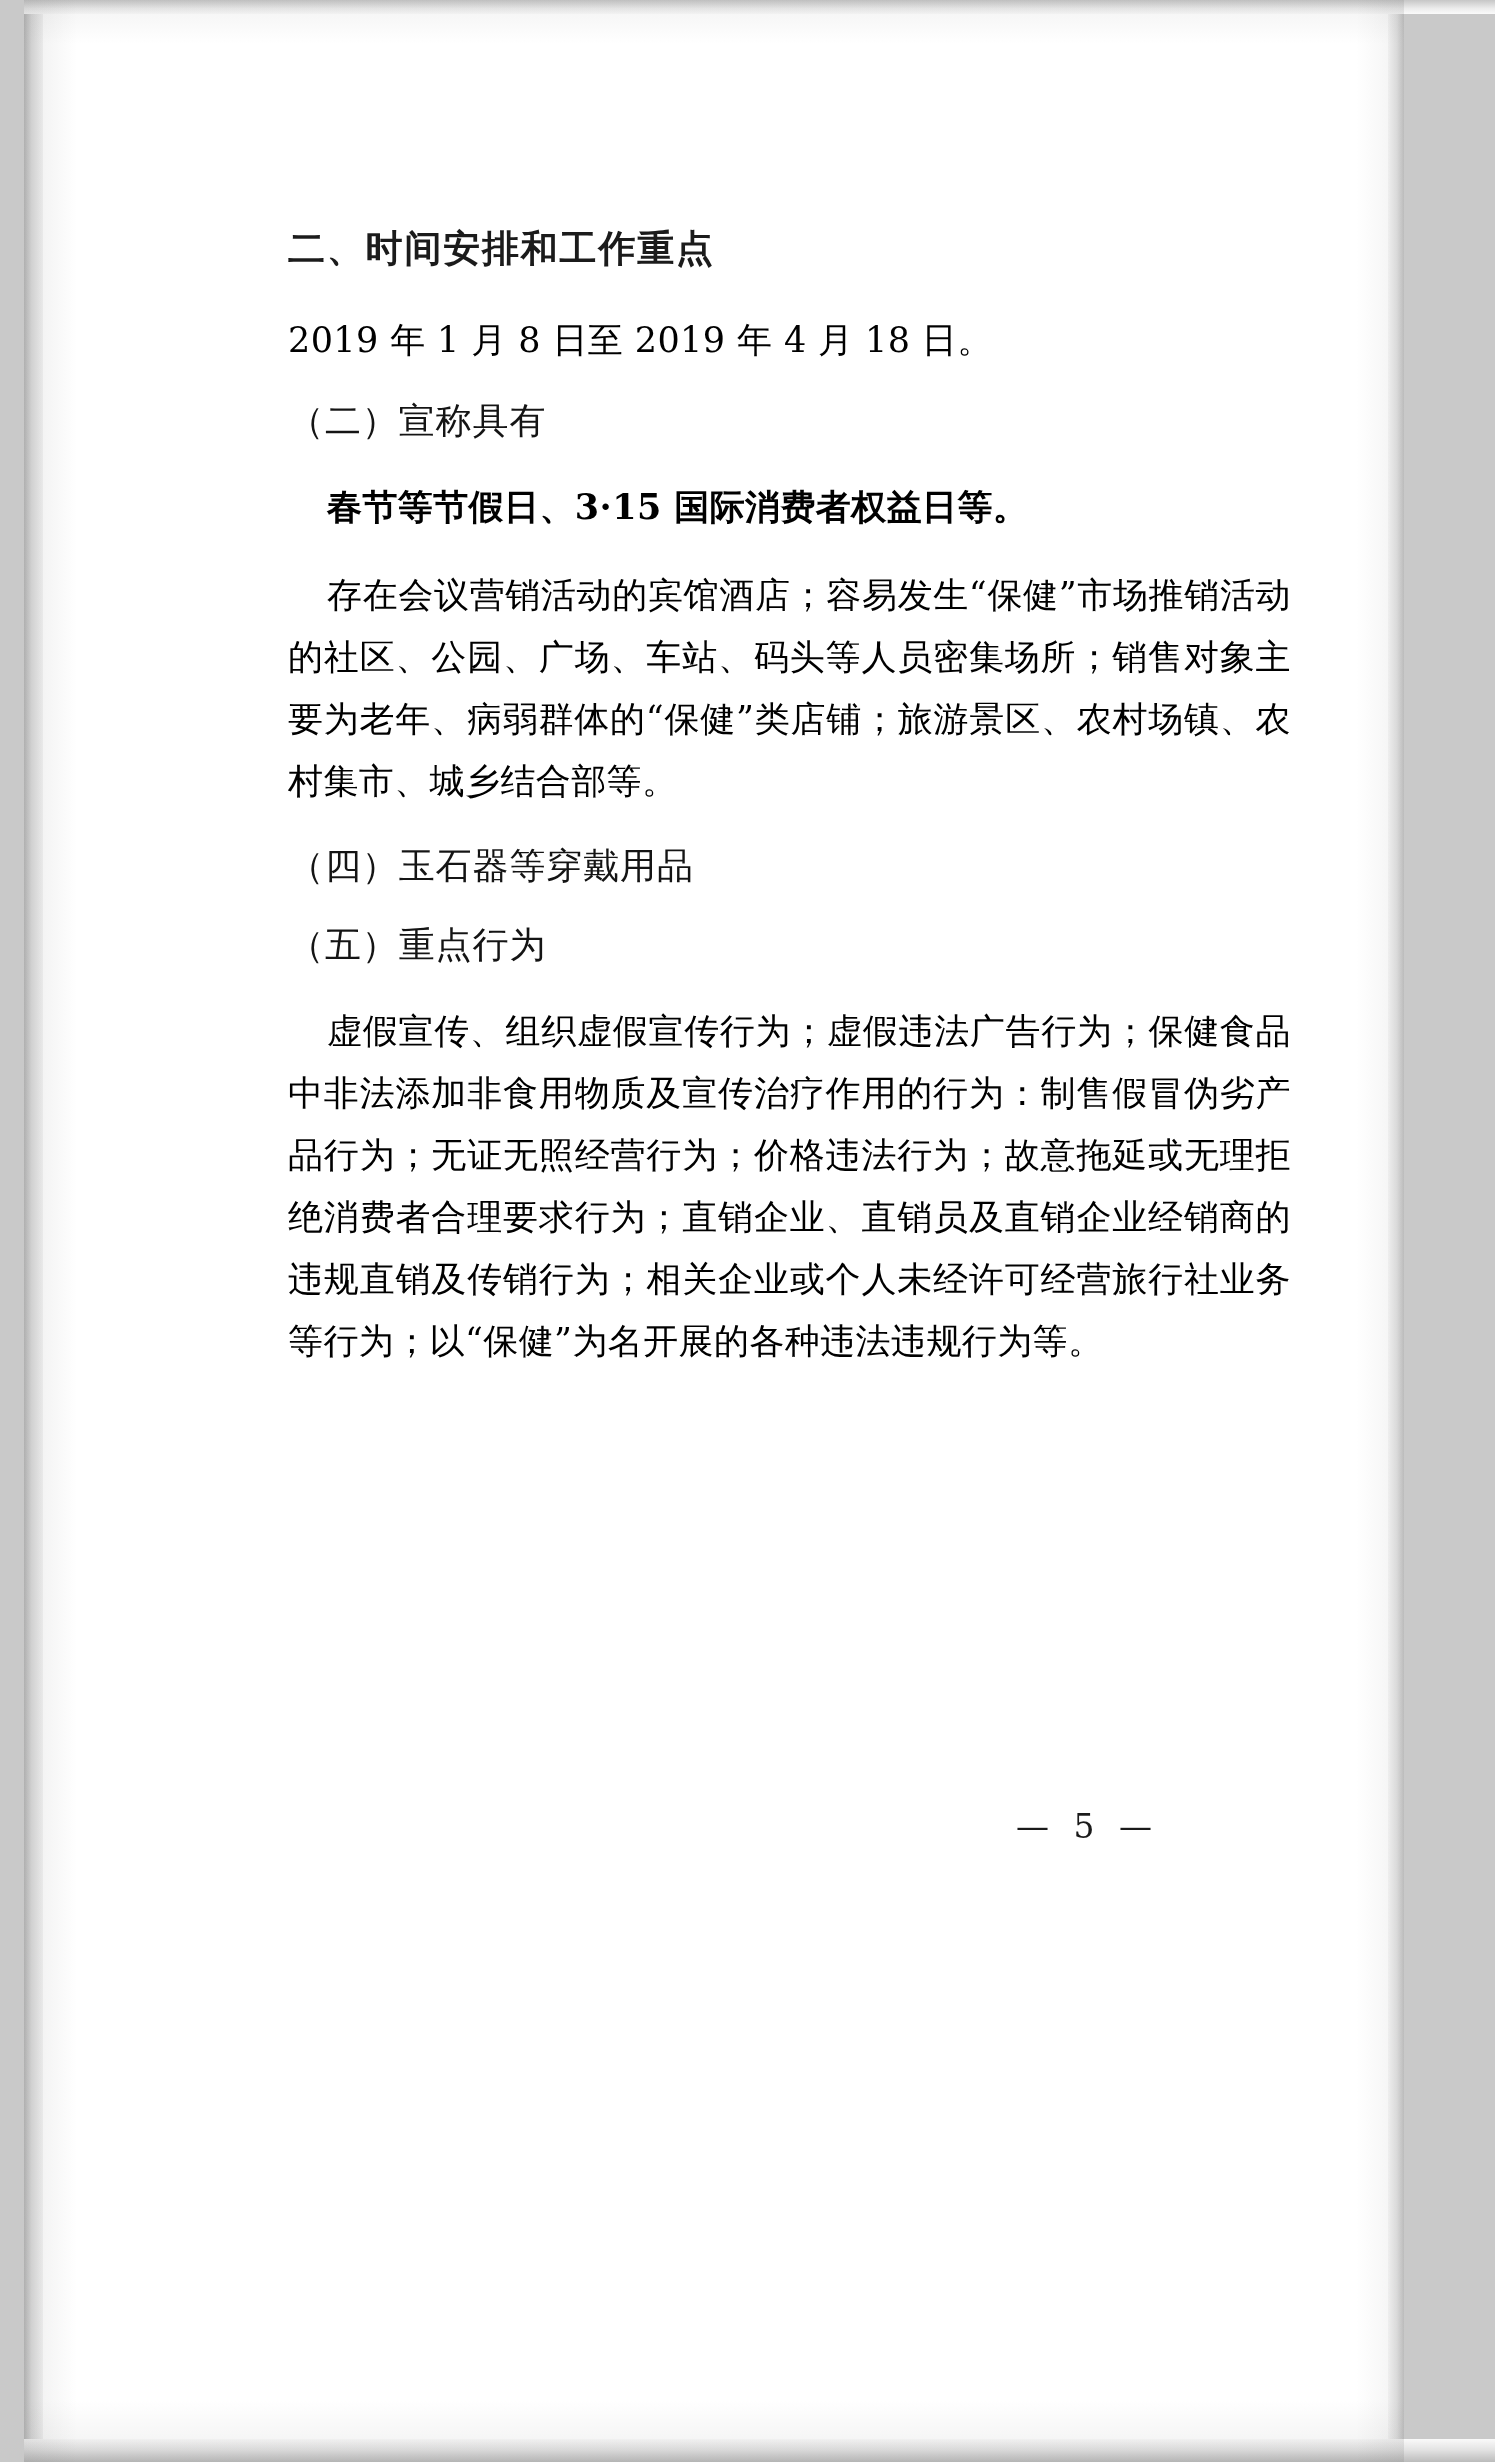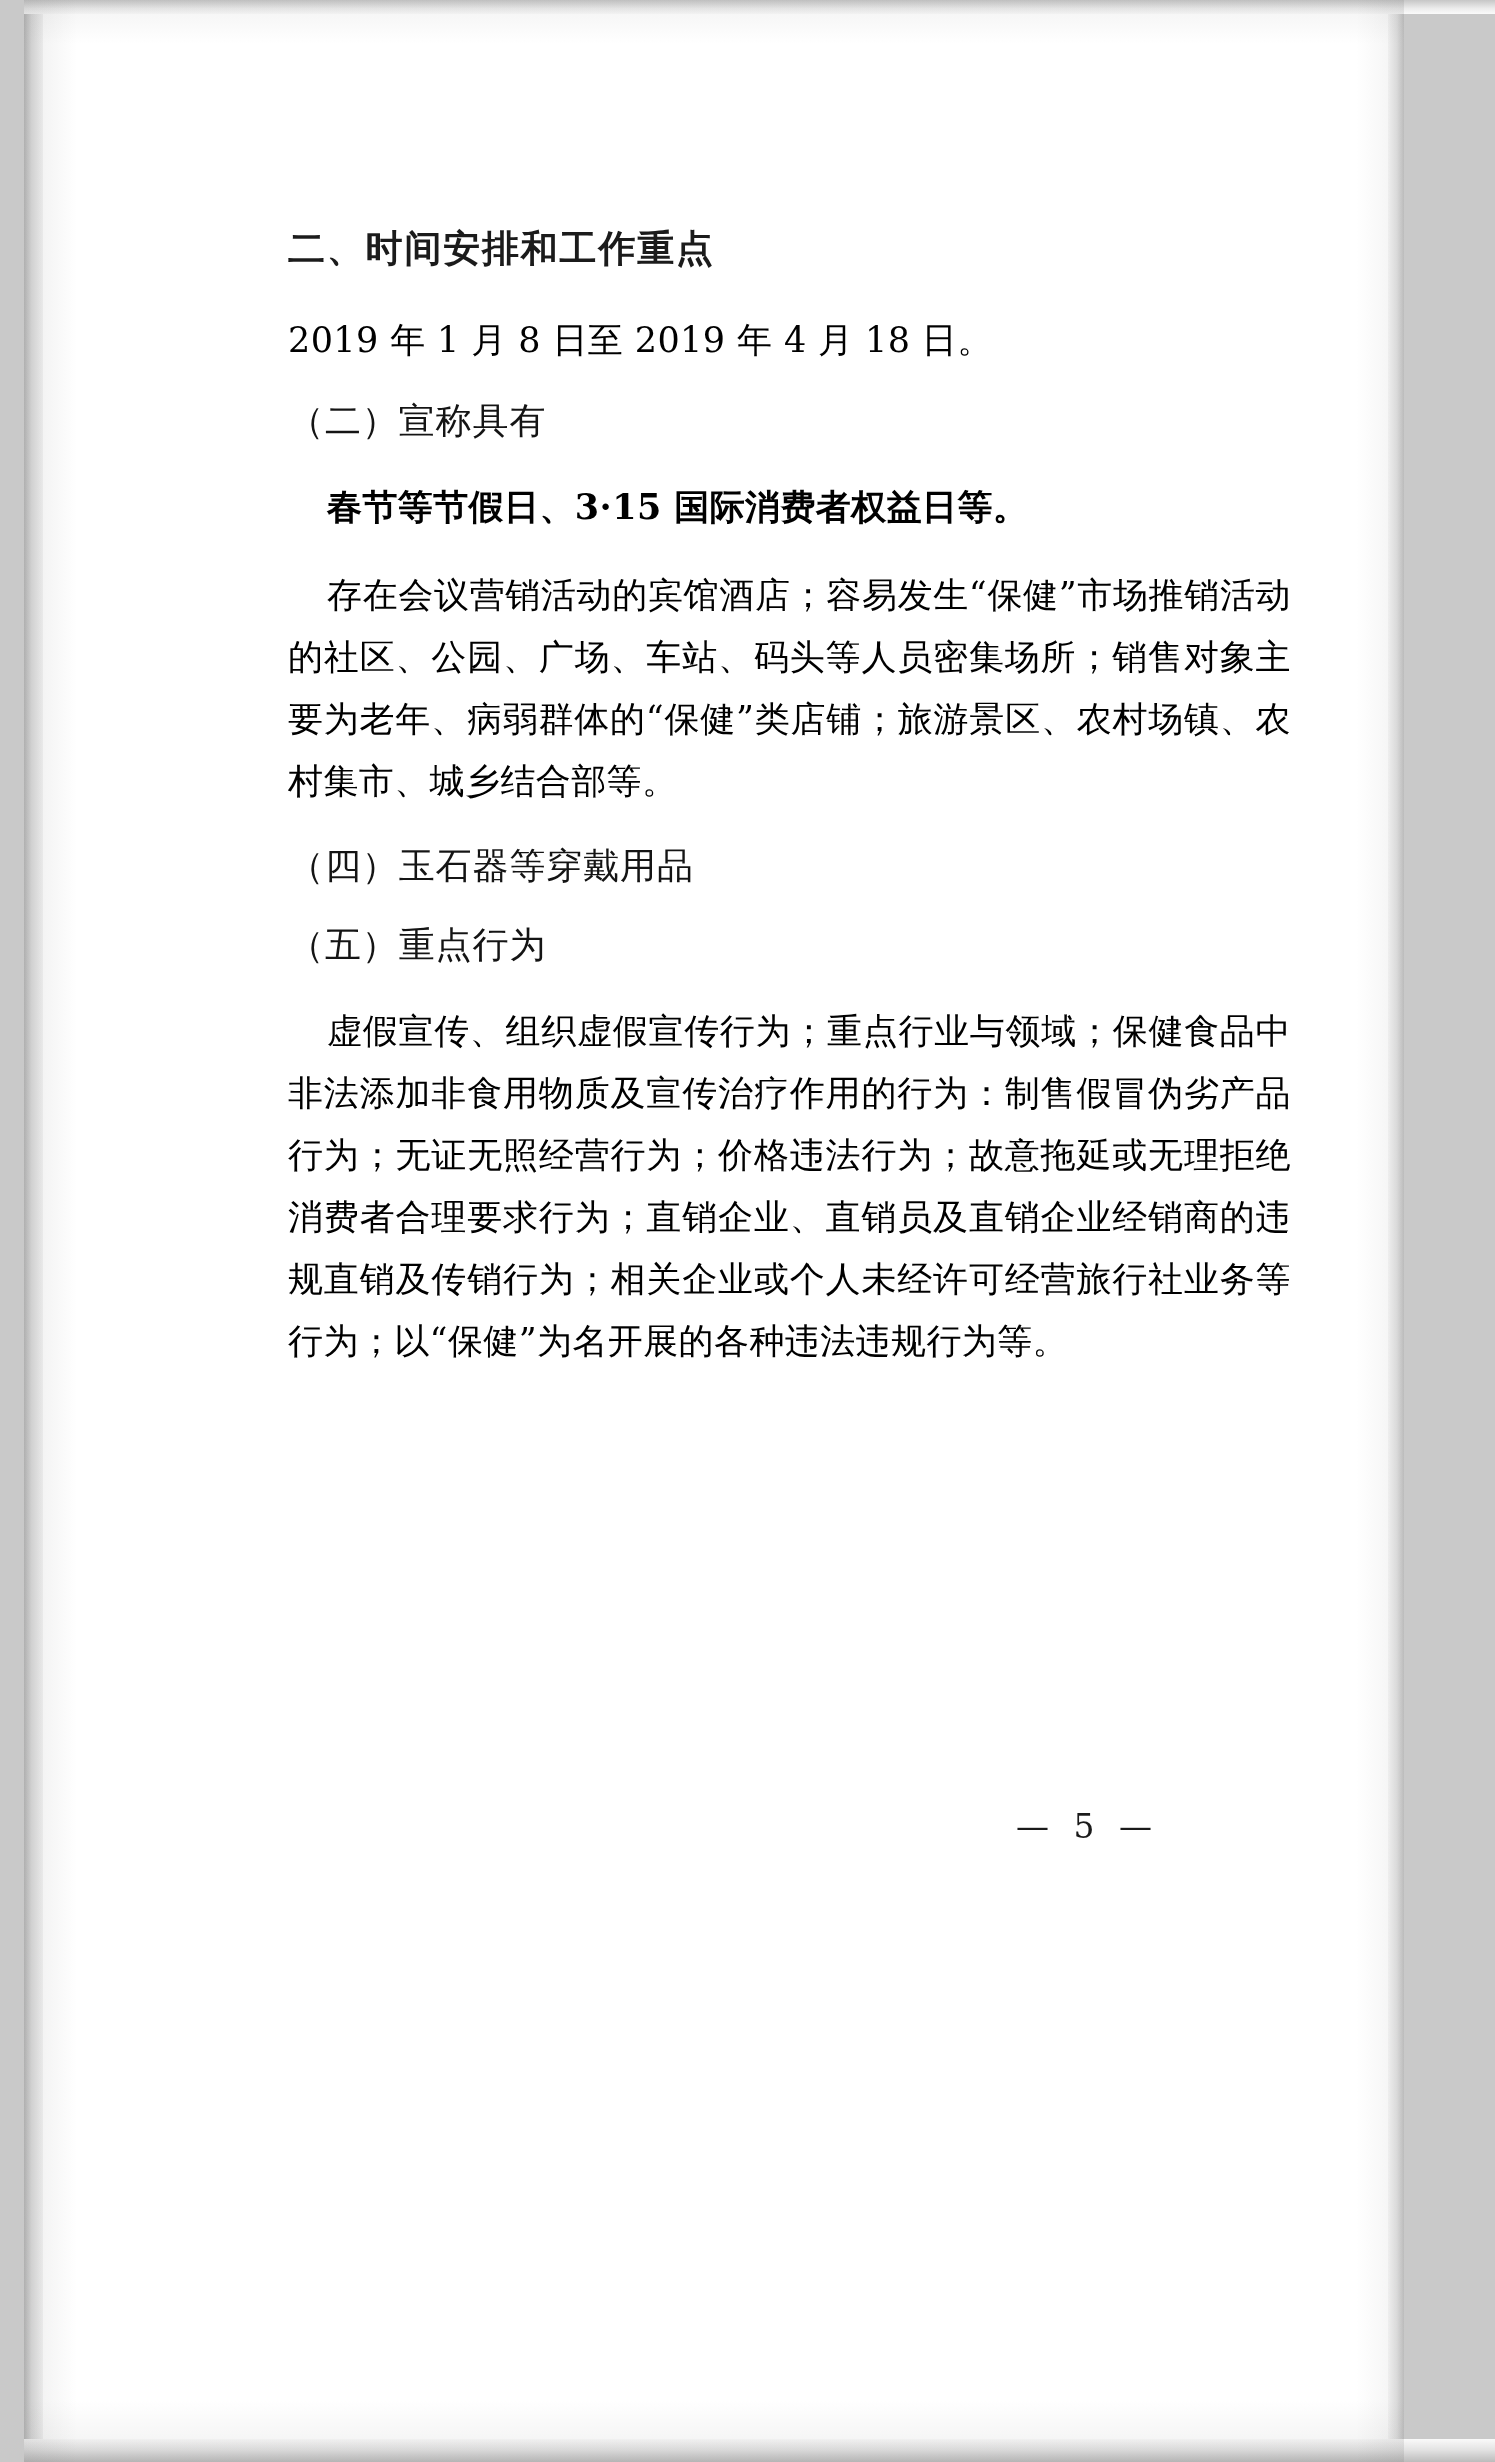--- a/index.html
+++ b/index.html
@@ -151,21 +151,21 @@
     <p class="para noindent">2019 年 1 月 8 日至 2019 年 4 月 18 日。</p>
 
     <p class="subheading">（二）宣称具有</p>
     <p class="para indent">春节等节假日、3·15 国际消费者权益日等。</p>
 
     <p class="para block">存在会议营销活动的宾馆酒店；容易发生“保健”市场推销活动的社区、公园、广场、车站、码头等人员密集场所；销售对象主要为老年、病弱群体的“保健”类店铺；旅游景区、农村场镇、农村集市、城乡结合部等。</p>
 
     <p class="subheading">（四）玉石器等穿戴用品</p>
 
     <p class="subheading">（五）重点行为</p>
-    <p class="para block">虚假宣传、组织虚假宣传行为；重点行业与领域；保健食品中非法添加非食用物质及宣传治疗作用的行为：制售假冒伪劣产品行为；无证无照经营行为；价格违法行为；故意拖延或无理拒绝消费者合理要求行为；直销企业、直销员及直销企业经销商的违规直销及传销行为；相关企业或个人未经许可经营旅行社业务等行为；以“保健”为名开展的各种违法违规行为等。</p>
+    <p class="para block">虚假宣传、组织虚假宣传行为；虚假违法广告行为；保健食品中非法添加非食用物质及宣传治疗作用的行为：制售假冒伪劣产品行为；无证无照经营行为；价格违法行为；故意拖延或无理拒绝消费者合理要求行为；直销企业、直销员及直销企业经销商的违规直销及传销行为；相关企业或个人未经许可经营旅行社业务等行为；以“保健”为名开展的各种违法违规行为等。</p>
 
   </div>
 
   <div class="footer">
     <span class="page-number">— 5 —</span>
   </div>
 </div>
 
 
 </body></html>

